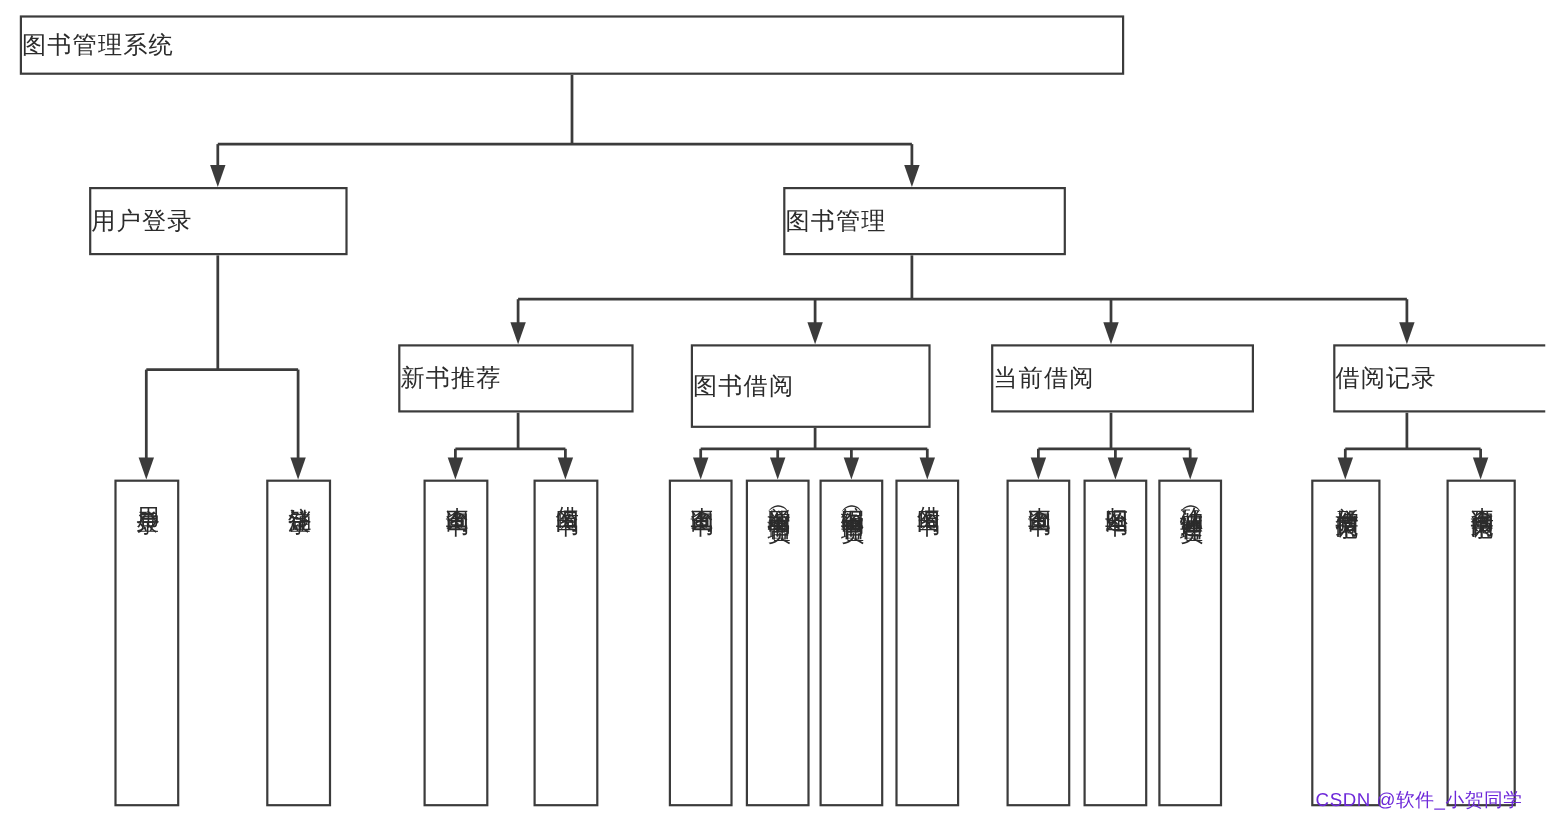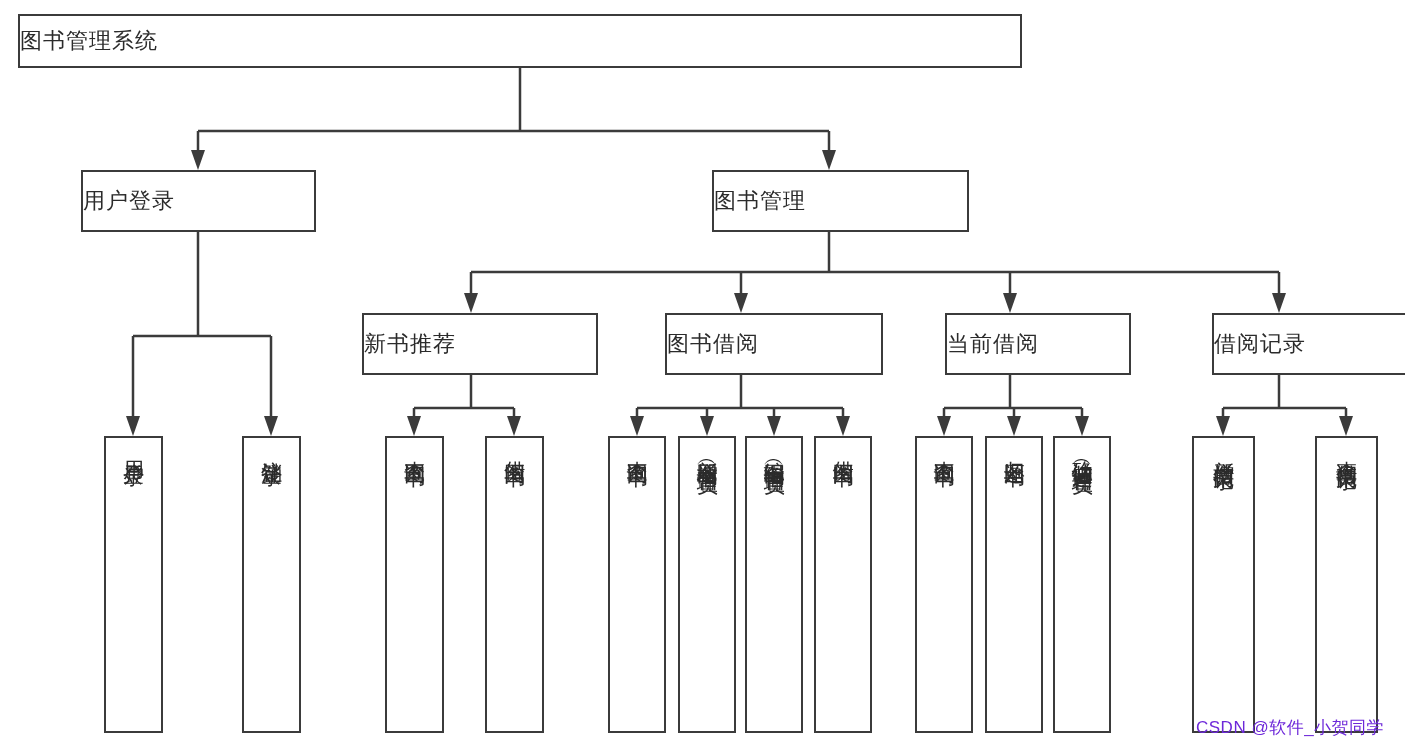--- a/index.html
+++ b/index.html
@@ -130,27 +130,27 @@
   <div id="node-layer">
       <div class="node horiz" style="left: 18px; top: 14px; width: 1004px; height: 54px;">
         <span class="label">图书管理系统</span>
       </div>
       <div class="node horiz" style="left: 81px; top: 170px; width: 235px; height: 62px;">
         <span class="label">用户登录</span>
       </div>
       <div class="node horiz" style="left: 712px; top: 170px; width: 257px; height: 62px;">
         <span class="label">图书管理</span>
       </div>
-      <div class="node horiz" style="left: 362px; top: 313px; width: 236px; height: 62px;">
+      <div class="node horiz" style="left: 362px; top: 313px; width: 214px; height: 62px;">
         <span class="label">新书推荐</span>
       </div>
-      <div class="node horiz" style="left: 665px; top: 313px; width: 218px; height: 62px;">
+      <div class="node horiz" style="left: 628px; top: 313px; width: 218px; height: 76px;">
         <span class="label">图书借阅</span>
       </div>
-      <div class="node horiz" style="left: 901px; top: 313px; width: 186px; height: 62px; margin-left: 44px;">
+      <div class="node horiz" style="left: 901px; top: 313px; width: 239px; height: 62px;">
         <span class="label">当前借阅</span>
       </div>
       <div class="node horiz" style="left: 1212px; top: 313px; width: 200px; height: 62px;">
         <span class="label">借阅记录</span>
       </div>
       <div class="node vert" style="left: 104px; top: 436px; width: 59px; height: 297px; border-width: 2.5px;">
         <span class="label">用户登录</span>
       </div>
       <div class="node vert" style="left: 242px; top: 436px; width: 59px; height: 297px; border-width: 2.5px;">
         <span class="label">注销登录</span>

